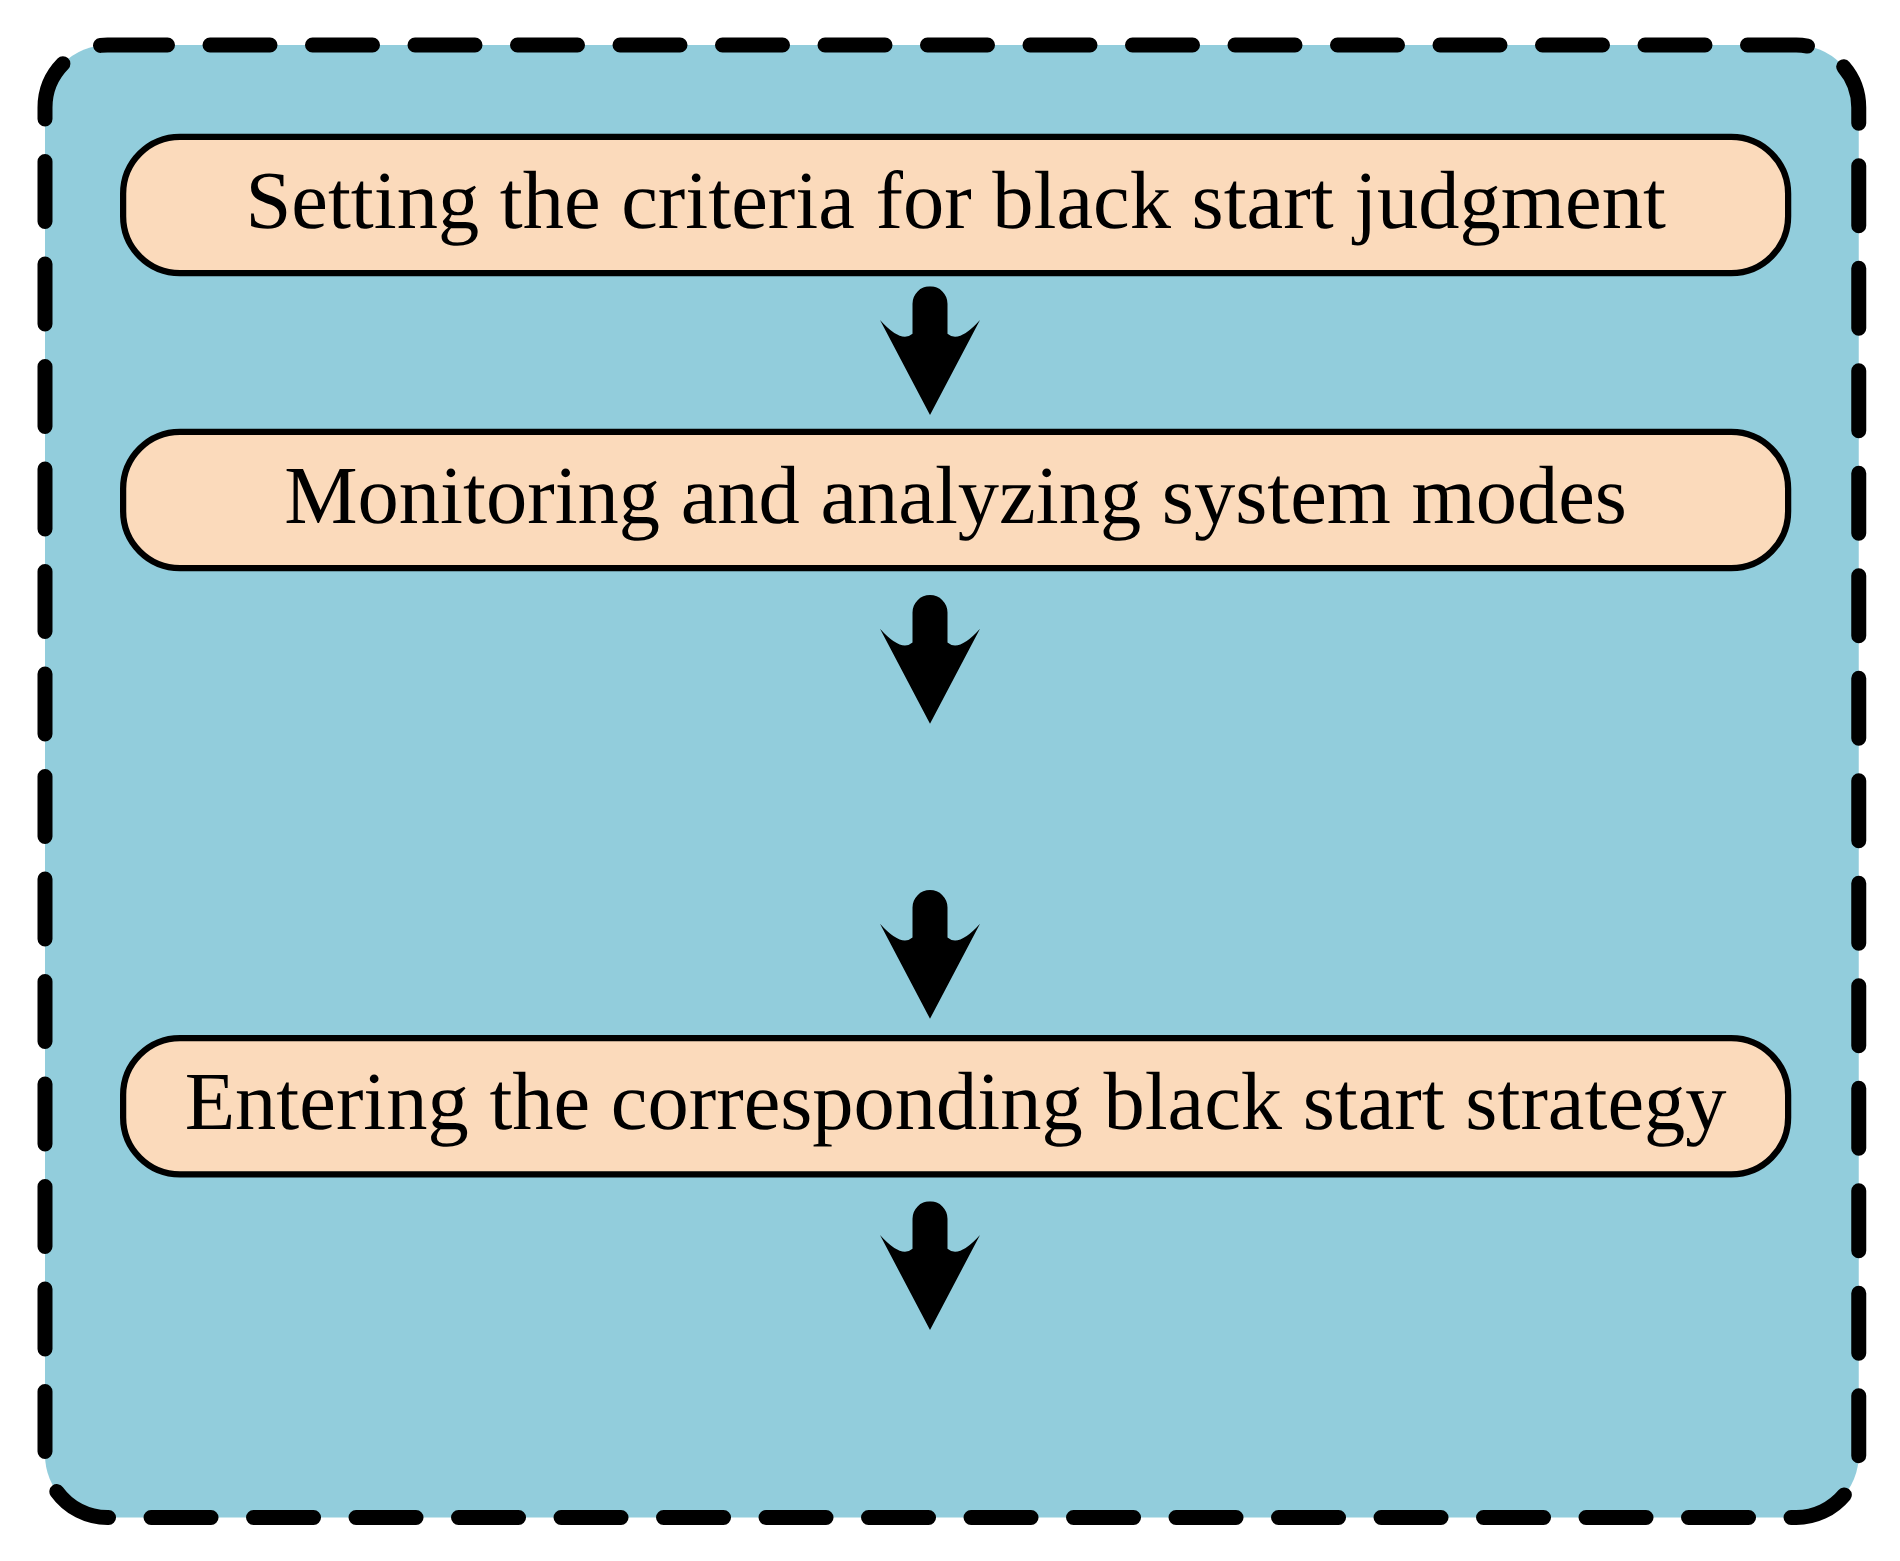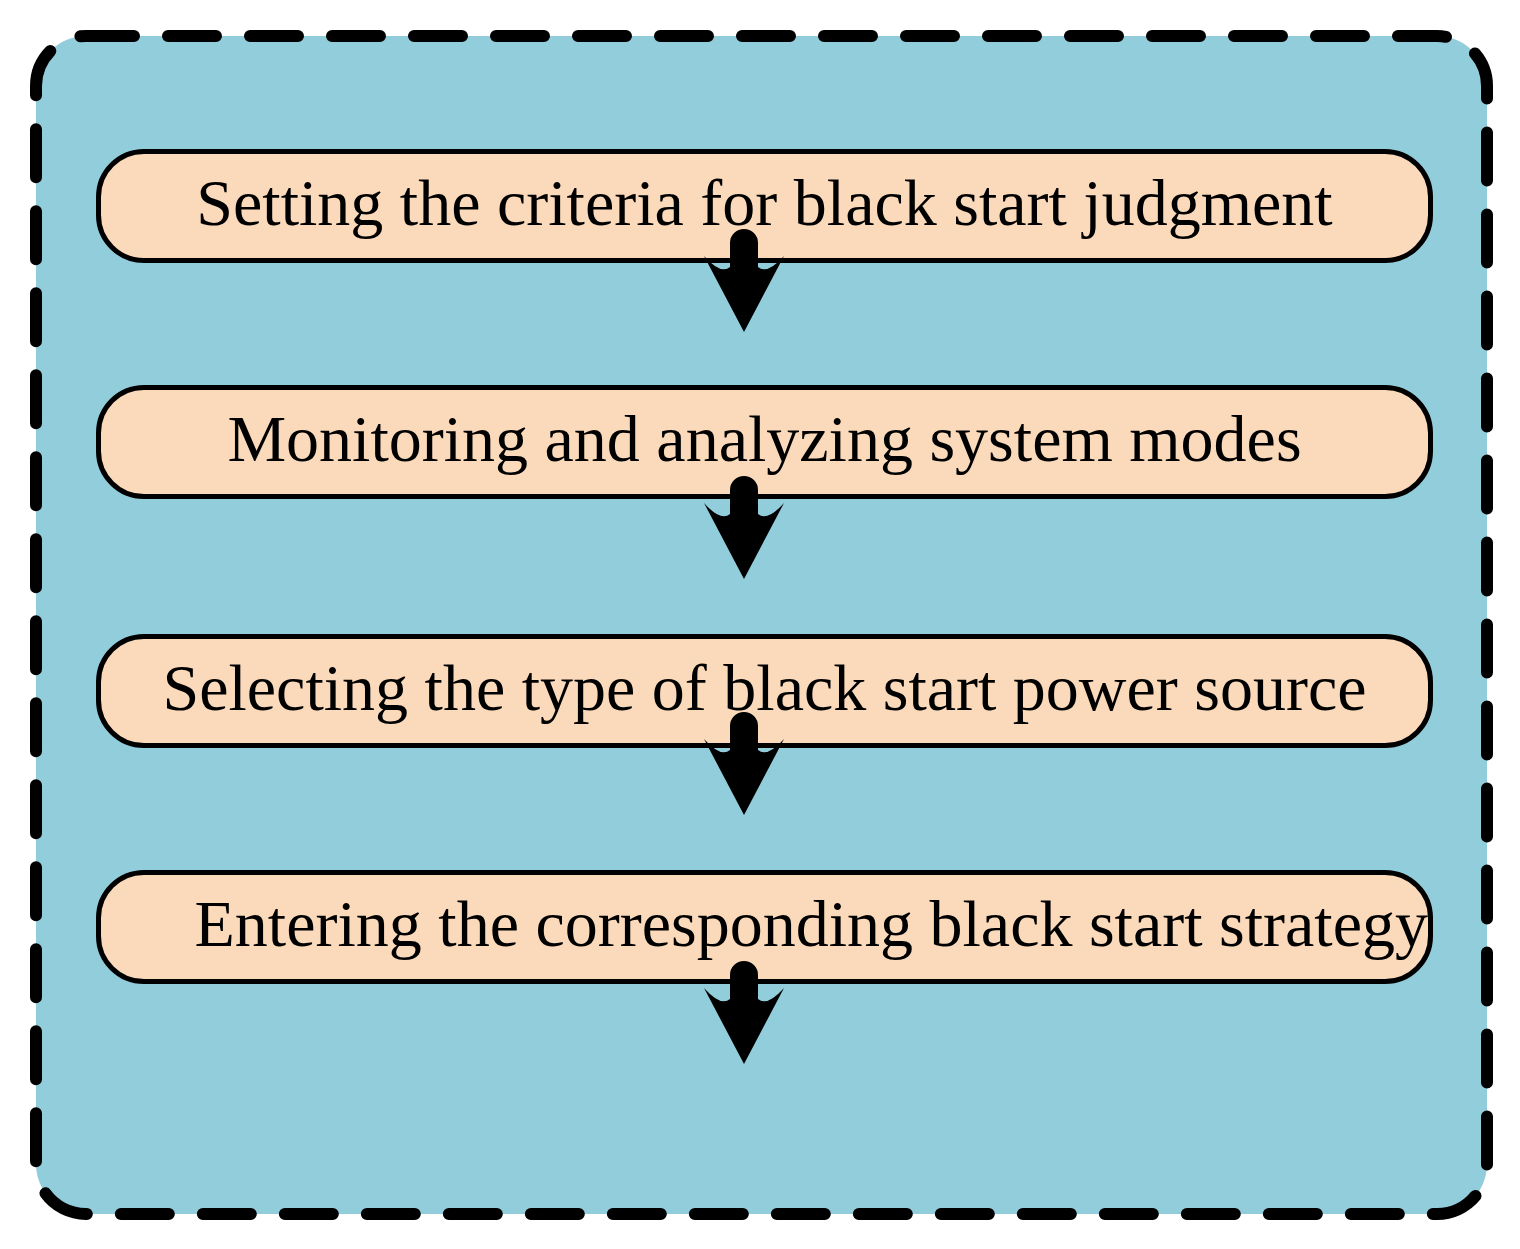--- a/index.html
+++ b/index.html
@@ -36,41 +36,40 @@
     position: absolute;
     left: 96px;
     width: 1337px;
     height: 114px;
     background: var(--box);
     border: 5px solid var(--ink);
     border-radius: 48px;
     display: flex;
     align-items: center;
     justify-content: center;
-    margin-top: 42px;
   }
   .step-label {
     font-size: 66px;
     line-height: 1;
     color: var(--ink);
     white-space: nowrap;
     letter-spacing: 0px;
     padding-bottom: 6px;
   }
   .arrow {
     position: absolute;
     left: 702px;
     width: 84px;
     height: 105px;
   }
   .arrow path { fill: var(--ink); }
   .t1 { top: 107px; }
   .t2 { top: 343px; }
   .t3 { top: 592px; }
-  .t4 { top: 828px; justify-content: flex-end; }
+  .t4 { top: 828px; }
   .t5 { top: 1072px; }
   .a1 { top: 229px; }
   .a2 { top: 476px; }
   .a3 { top: 712px; }
   .a4 { top: 961px; }
 </style>
 </head>
 <body>
 
 <div class="canvas">
@@ -88,23 +87,20 @@
   </svg>
 
   <div class="step-box t2">
     <span class="step-label">Monitoring and analyzing system modes</span>
   </div>
 
   <svg class="arrow a2" viewBox="0 0 84 105" aria-hidden="true">
     <path d="M 28 14 A 14 14 0 0 1 56 14 L 56 38 Q 65 46 82 27 L 42 103 L 2 27 Q 19 46 28 38 Z"></path>
   </svg>
 
-  <div class="step-box t3">
-    <span class="step-label">Selecting the type of black start power source</span>
-  </div>
 
   <svg class="arrow a3" viewBox="0 0 84 105" aria-hidden="true">
     <path d="M 28 14 A 14 14 0 0 1 56 14 L 56 38 Q 65 46 82 27 L 42 103 L 2 27 Q 19 46 28 38 Z"></path>
   </svg>
 
   <div class="step-box t4">
     <span class="step-label">Entering the corresponding black start strategy</span>
   </div>
 
   <svg class="arrow a4" viewBox="0 0 84 105" aria-hidden="true">

